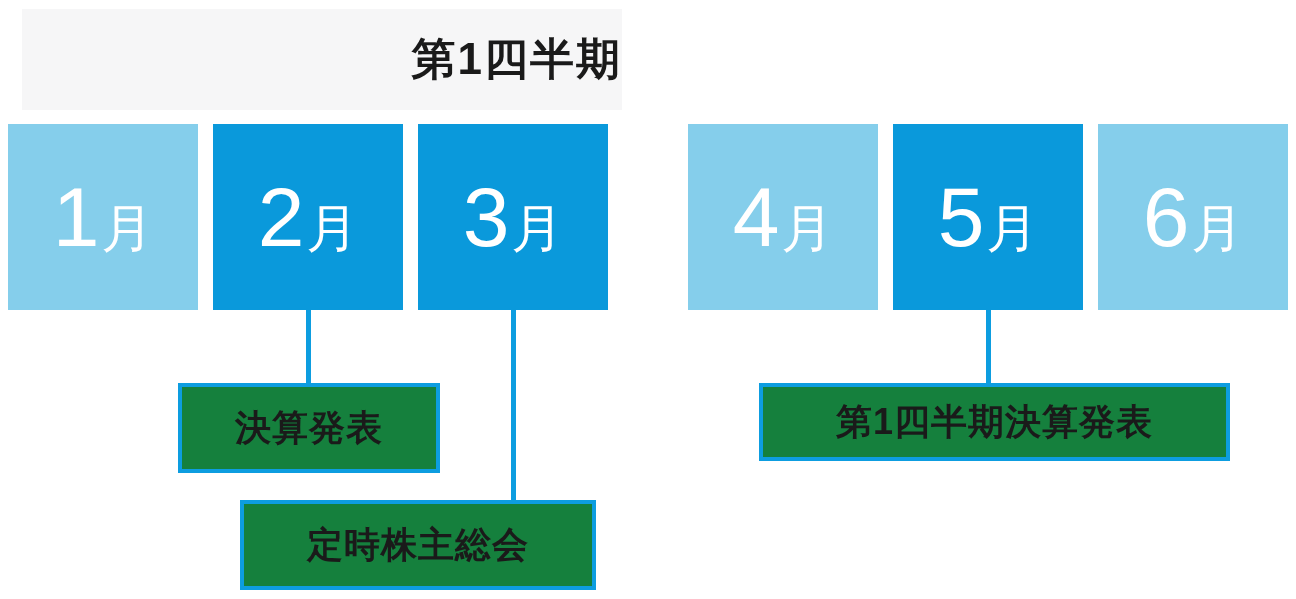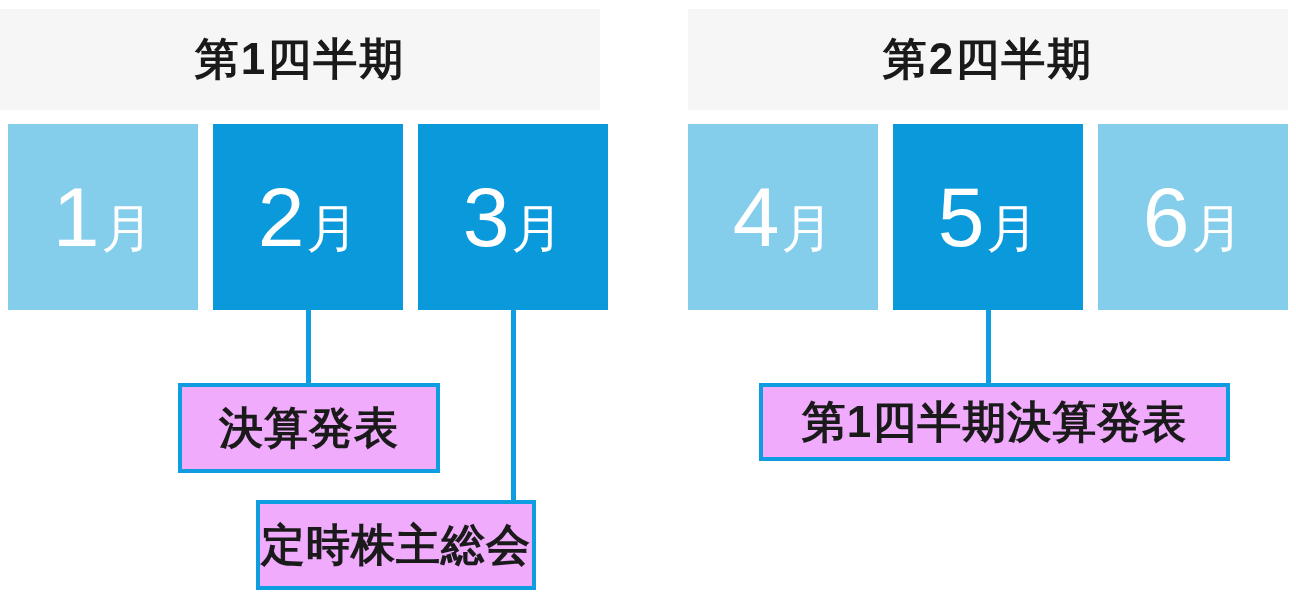--- a/index.html
+++ b/index.html
@@ -26,21 +26,21 @@
     height: 101px;
     background: #f6f6f7;
     display: flex;
     align-items: center;
     justify-content: center;
     font-size: 44px;
     font-weight: 700;
     color: #1a1a1a;
     letter-spacing: 2px;
   }
-  .qheader.q1 { left: 0; }
+  .qheader.q1 { left: 22px; justify-content: flex-end; }
   .qheader.q2 { left: 688px; }
 
   
   .month {
     position: absolute;
     top: 124px;
     width: 190px;
     height: 186px;
     display: flex;
     align-items: center;
@@ -78,45 +78,42 @@
     background: #0d9de0;
   }
   .line-feb { left: 306px; top: 310px; height: 75px; }
   .line-mar { left: 511px; top: 310px; height: 194px; }
   .line-may { left: 986px; top: 310px; height: 75px; }
 
   
   .event {
     position: absolute;
     box-sizing: border-box;
-    background: #f0abfc;
+    background: #15803d;
     border: 4px solid #0d9de0;
     display: flex;
     align-items: center;
     justify-content: center;
-    font-size: 44px;
+    font-size: 36px;
     font-weight: 700;
     color: #1a1a1a;
     letter-spacing: 1px;
     white-space: nowrap;
   }
   .ev-kessan        { left: 178px; top: 383px; width: 262px; height: 90px; }
-  .ev-soukai        { left: 256px; top: 500px; width: 280px; height: 90px; }
+  .ev-soukai        { left: 240px; top: 500px; width: 356px; height: 90px; }
   .ev-q1-kessan     { left: 759px; top: 383px; width: 471px; height: 78px; }
 </style>
 </head>
 <body>
 
 <div class="stage">
 
   <div class="qheader q1">
     <span>第1四半期</span>
-  </div>
-  <div class="qheader q2">
-    <span>第2四半期</span>
   </div>
 
   <div class="month inactive m1">
     <span class="mtext">
       <span class="num">1</span>
       <span class="suffix">月</span>
     </span>
   </div>
   <div class="month active m2">
     <span class="mtext">

